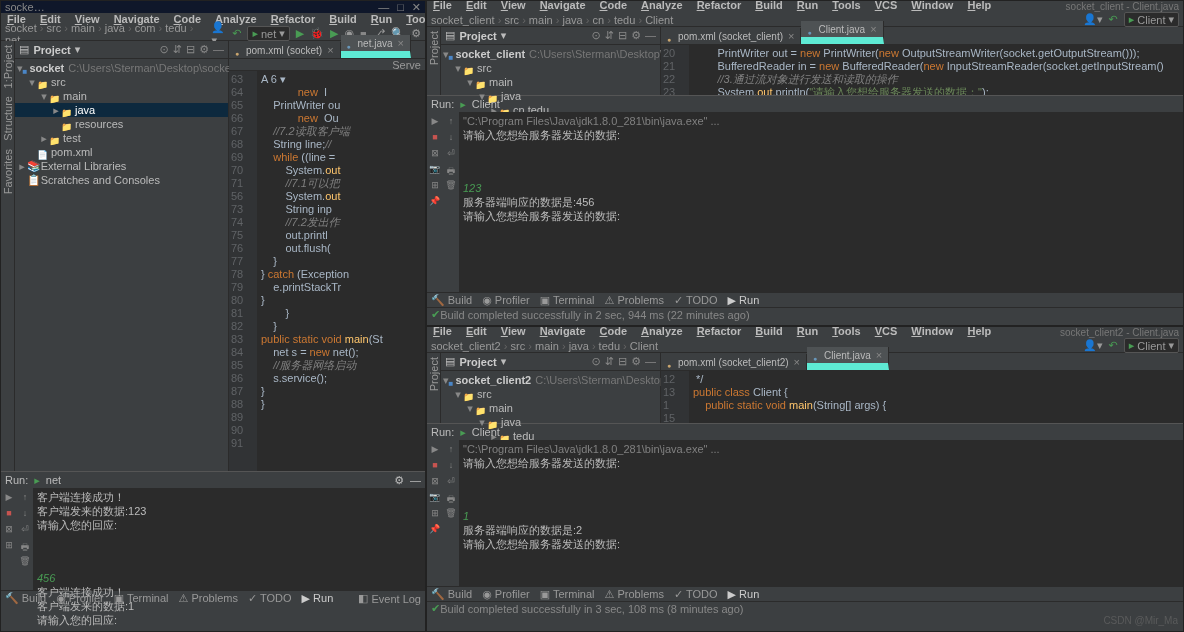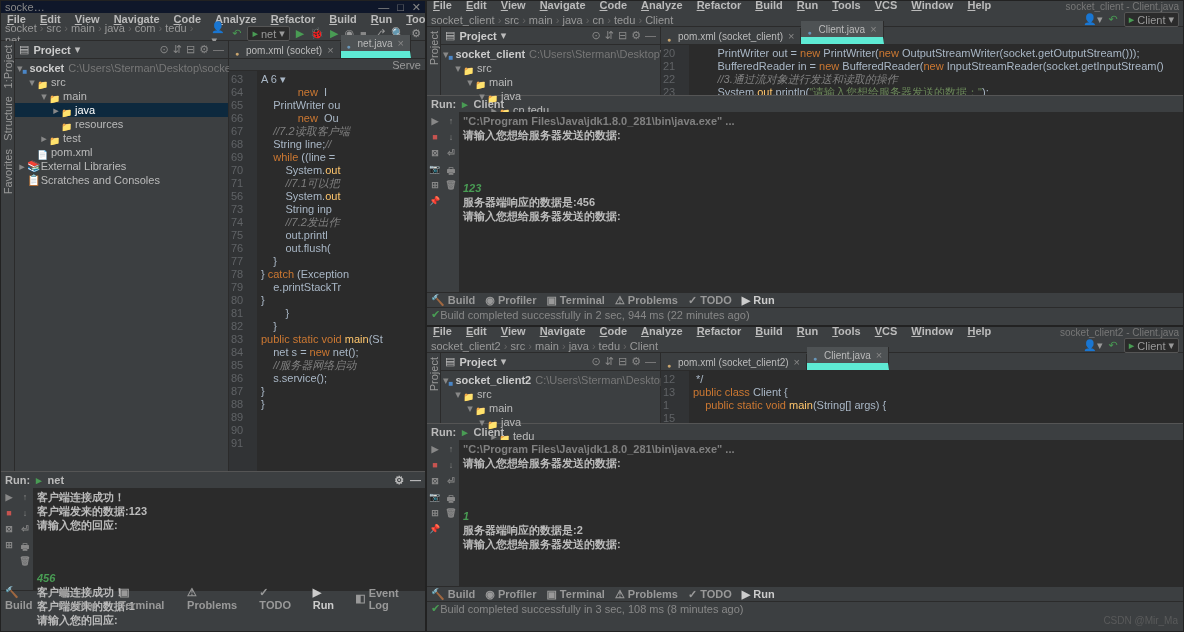--- a/index.html
+++ b/index.html
@@ -44,21 +44,21 @@
 .tab-ico { width:8px; height:8px; display:inline-block;}
 .java-ico::before { content:"●"; color:#6897bb; font-size:7px;}
 .xml-ico::before { content:"●"; color:#c9a56e; font-size:7px;}
 .code { flex:1; display:flex; overflow:hidden; font-family:'Consolas','Monaco',monospace; font-size:11px; line-height:13px; background:#2b2b2b;}
 .gutter { width:28px; background:#313335; color:#606366; text-align:left; padding:2px 6px 2px 2px;}
 .code-text { flex:1; padding:2px 4px; color:#a9b7c6; white-space:pre; overflow:hidden;}
 .kw { color:#cc7832; }
 .str { color:#6a8759; }
 .cmt { color:#808080; font-style:italic;}
 .fn { color:#ffc66d; }
-.run-panel { background:#4d7c0f; border-top:1px solid #555;font-weight:bold;}
+.run-panel { background:#4d7c0f; border-top:1px solid #555;}
 .run-header { height:16px; background:#3c3f41; display:flex; align-items:center; padding:0 4px; gap:6px; font-size:10px;}
 .run-body { display:flex;}
 .run-sidebar { width:16px; background:#3c3f41; display:flex; flex-direction:column; align-items:center; gap:4px; padding:4px 0;}
 .run-sidebar .rs-ico { width:12px; height:12px; color:#888; cursor:pointer; text-align:center; font-size:9px;}
 .console { flex:1; padding:2px 4px; font-family:'Consolas',monospace; font-size:11px; line-height:14px; color:#bbb; background:#2b2b2b;}
 .console .path { color:#808080;}
 .console .inp { color:#499c54; font-style:italic;margin-top:39px;}
 .bottom-tabs { height:16px; background:#3c3f41; border-top:1px solid #2b2b2b; display:flex; align-items:center; padding:0 4px; gap:10px; font-size:10px;}
 .bottom-tabs .bt { display:flex; align-items:center; gap:3px; cursor:pointer; color:#999;}
 .bottom-tabs .bt.active { color:#ccc;}

